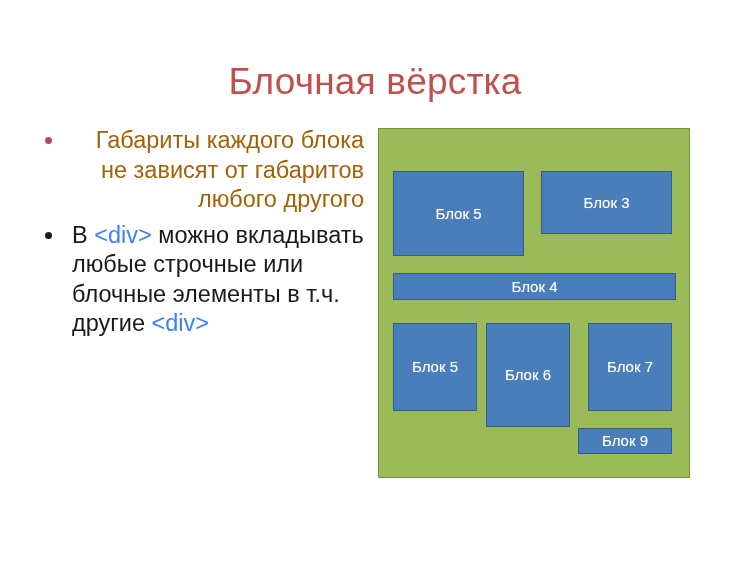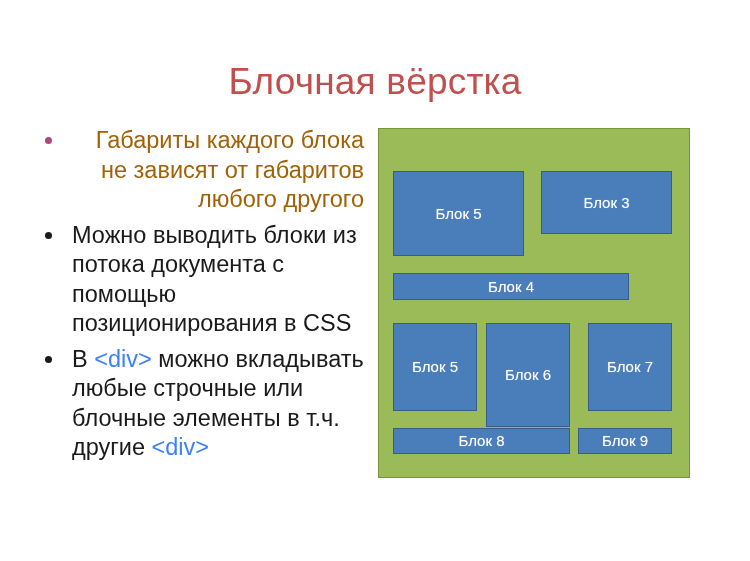--- a/index.html
+++ b/index.html
@@ -110,60 +110,55 @@
     display: flex;
     align-items: center;
     justify-content: center;
     text-align: center;
     text-shadow: 0 0 1px rgba(255,255,255,0.4);
   }
 
   
   .blk-2 { left: 14px;  top: 42px;  width: 131px; height: 85px; }
   .blk-3 { left: 162px; top: 42px;  width: 131px; height: 63px; }
-  .blk-4 { left: 14px;  top: 144px; width: 236px; height: 27px; }
+  .blk-4 { left: 14px;  top: 144px; width: 283px; height: 27px; }
   .blk-5 { left: 14px;  top: 194px; width: 84px;  height: 88px; }
   .blk-6 { left: 107px; top: 194px; width: 84px;  height: 104px; }
   .blk-7 { left: 209px; top: 194px; width: 84px;  height: 88px; }
   .blk-8 { left: 14px;  top: 299px; width: 177px; height: 26px; }
   .blk-9 { left: 199px; top: 299px; width: 94px;  height: 26px; }
 </style>
 </head>
 <body>
 
 <div class="slide">
 
   <h1 class="slide-title">Блочная вёрстка</h1>
 
   <ul class="bullet-list">
 
     <li class="bullet-item accent">
       <span class="dot"></span>
       <span>Габариты каждого блока не зависят от габаритов любого другого</span>
     </li>
 
-    <li class="bullet-item">
-      <span class="dot"></span>
-      <span>Можно выводить блоки из потока документа с помощью позиционирования в CSS</span>
-    </li>
 
     <li class="bullet-item">
       <span class="dot"></span>
       <span>В </span><span class="code-tag">&lt;div&gt;</span><span> можно вкладывать любые строчные или блочные элементы в т.ч. другие </span><span class="code-tag">&lt;div&gt;</span>
     </li>
 
   </ul>
 
   <div class="diagram">
 
 
     <div class="blk blk-2">Блок 5</div>
     <div class="blk blk-3">Блок 3</div>
     <div class="blk blk-4">Блок 4</div>
     <div class="blk blk-5">Блок 5</div>
     <div class="blk blk-6">Блок 6</div>
     <div class="blk blk-7">Блок 7</div>
-    <div class="blk blk-8">Блок 8</div>
     <div class="blk blk-9">Блок 9</div>
 
   </div>
 
 </div>
 
 </body></html>

